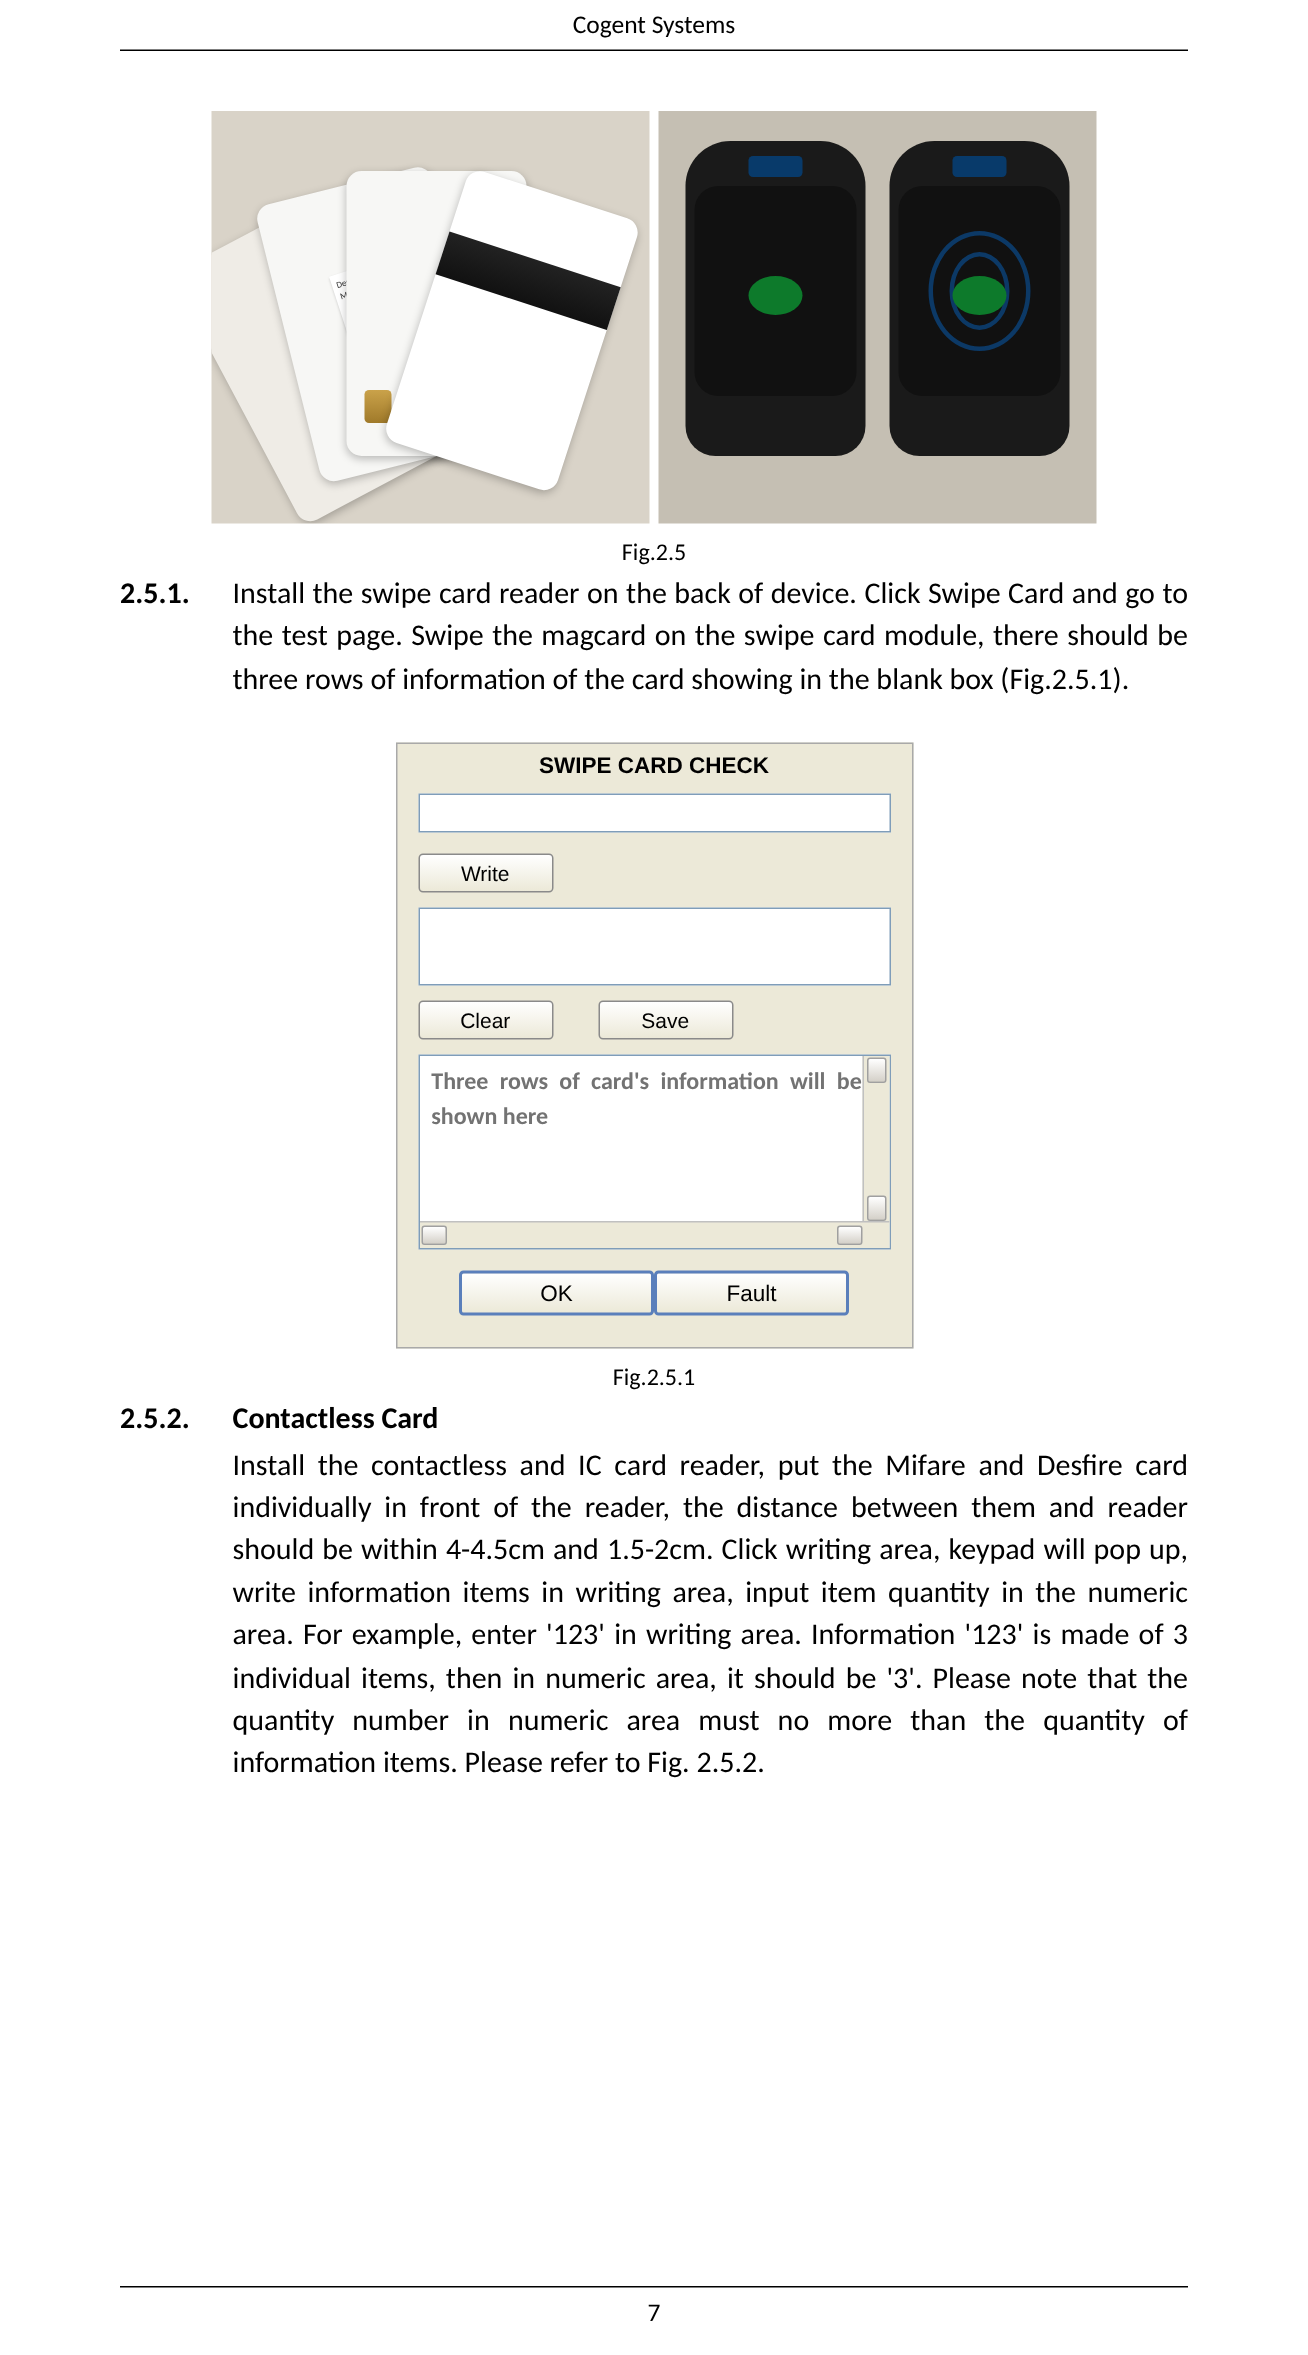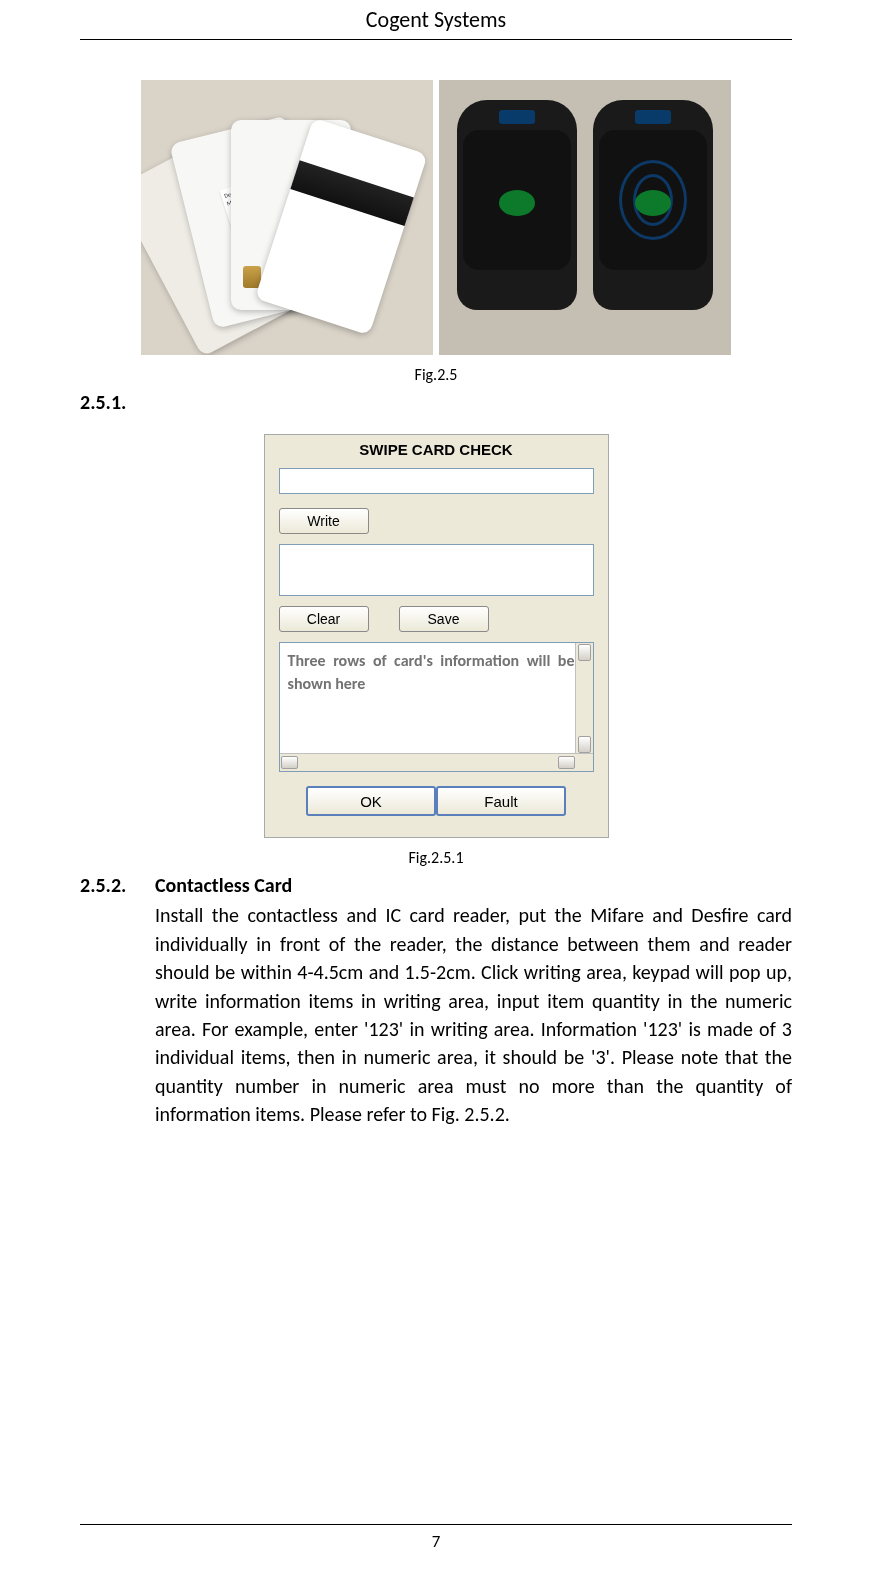--- a/index.html
+++ b/index.html
@@ -12,21 +12,21 @@
   .page {
     width: 872px;
     min-height: 1570px;
     margin: 0 auto;
     box-sizing: border-box;
     padding: 0 80px 0 80px;
     position: relative;
   }
   .hdr {
     text-align: center;
-    font-size: 22px;
+    font-size: 17px;
     padding-top: 6px;
     padding-bottom: 6px;
     border-bottom: 1px solid #000;
     margin-bottom: 40px;
   }
   .figure-photo {
     width: 590px;
     height: 275px;
     margin: 0 auto;
     display: flex;
@@ -150,21 +150,21 @@
     text-align:justify;
   }
   .sec-title{
     font-weight:bold;
     font-size:20px;
     margin-bottom:2px;
   }
   
   .dialog{
     width:345px;
-    margin:18px auto 0 auto;
+    margin:28px auto 0 auto;
     background:#ece9d8;
     border:1px solid #a9a9a9;
     box-sizing:border-box;
     padding:0 0 16px 0;
     font-family: Tahoma, Arial, sans-serif;
   }
   .dlg-title{
     text-align:center;
     font-size:15px;
     font-weight:bold;
@@ -298,20 +298,21 @@
           <div class="body"></div>
           <div class="sticker"></div>
       </div>
     </div>
   </div>
   <div class="fig-caption">Fig.2.5</div>
 
   <div class="section-row">
     <div class="sec-num">2.5.1.</div>
     <div class="sec-body">
+      <div>Install the swipe card reader on the back of device. Click Swipe Card and go to the test page. Swipe the magcard on the swipe card module, there should be three rows of information of the card showing in the blank box (Fig.2.5.1).</div>
     </div>
   </div>
 
   <div class="dialog">
     <div class="dlg-title">SWIPE CARD CHECK</div>
     <div class="dlg-input"></div>
     <div class="dlg-row">
       <span class="dlg-btn">Write</span>
     </div>
     <div class="dlg-textarea"></div>

